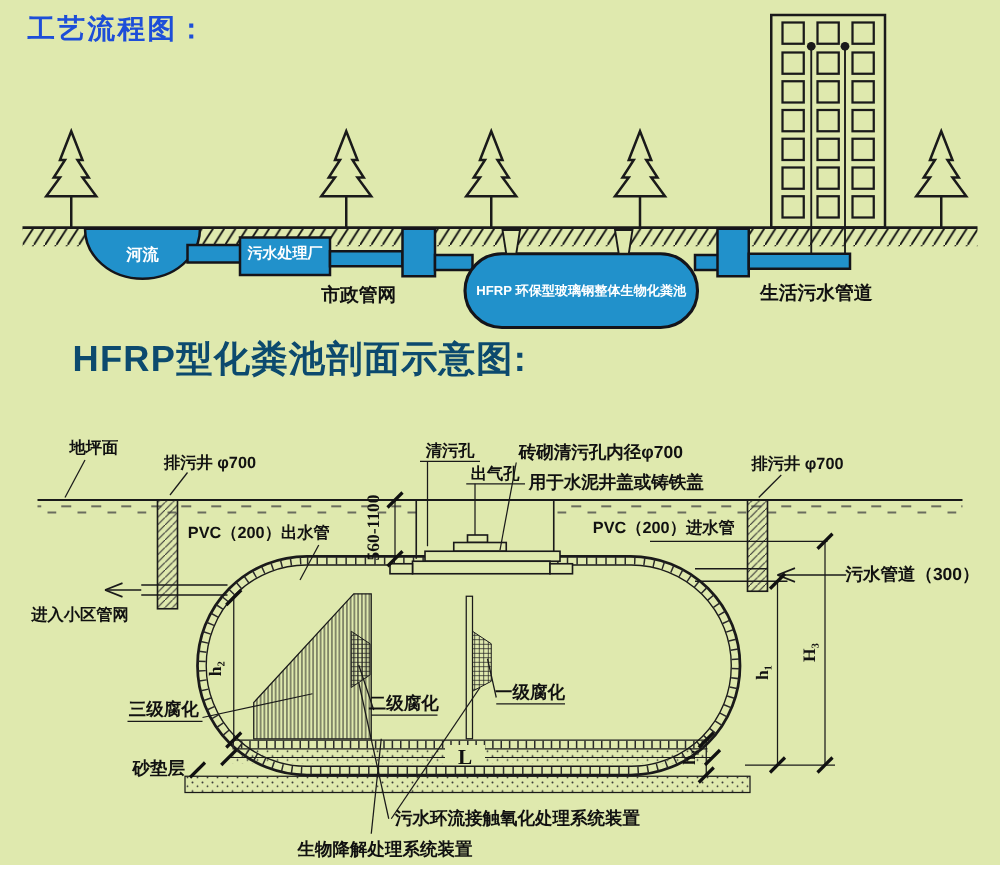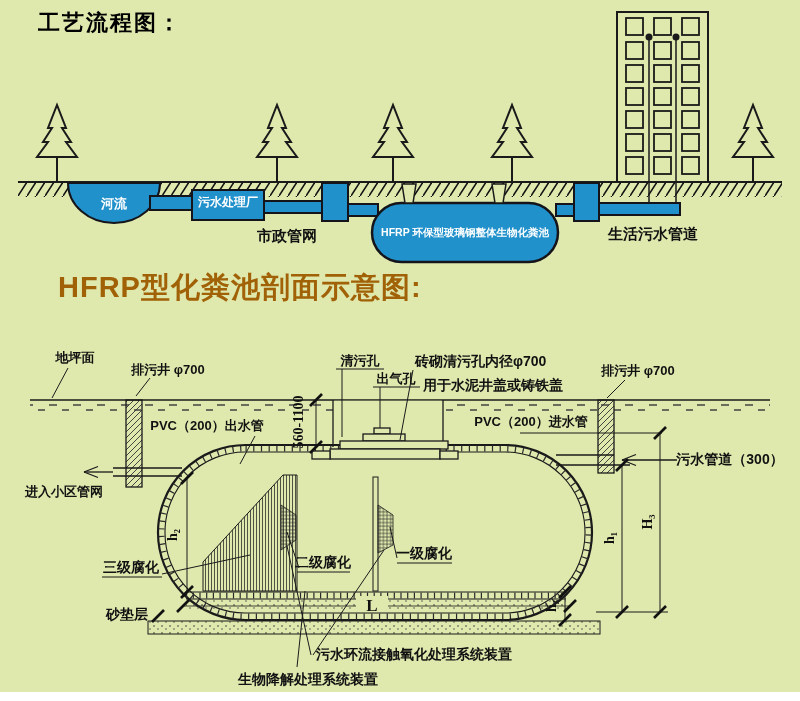--- a/index.html
+++ b/index.html
@@ -1,20 +1,20 @@
 <!DOCTYPE html>
 <html><head>
 <meta charset="utf-8">
 <style>
   html,body{margin:0;padding:0;}
   body{width:800px;height:701px;position:relative;background:#dfe9ae;overflow:hidden;
        font-family:"Liberation Sans", sans-serif;}
-  .title1{position:absolute;left:22px;top:8px;font-size:22px;font-weight:bold;color:#000000;
-          letter-spacing:2px;z-index:2;margin-left:16px;}
-  .title2{position:absolute;left:58px;top:268px;font-size:29px;font-weight:bold;color:#a16207;
+  .title1{position:absolute;left:22px;top:8px;font-size:22px;font-weight:bold;color:#1d4ed8;
+          letter-spacing:2px;z-index:2;}
+  .title2{position:absolute;left:58px;top:268px;font-size:29px;font-weight:bold;color:#0c4a6e;
           letter-spacing:1px;z-index:2;}
   svg{position:absolute;left:0;}
   #flowsvg{top:0;}
   #sectsvg{top:330px;}
   .bottom-strip{position:absolute;left:0;bottom:0;width:800px;height:9px;background:#ffffff;}
   text{font-family:"Liberation Sans", sans-serif;}
   .lbl{font-size:13px;font-weight:bold;fill:#111;}
   .lbl14{font-size:14px;font-weight:bold;fill:#111;}
   .flowlbl{font-size:15px;font-weight:bold;fill:#111;}
   .wlbl{fill:#ffffff;font-weight:bold;}

